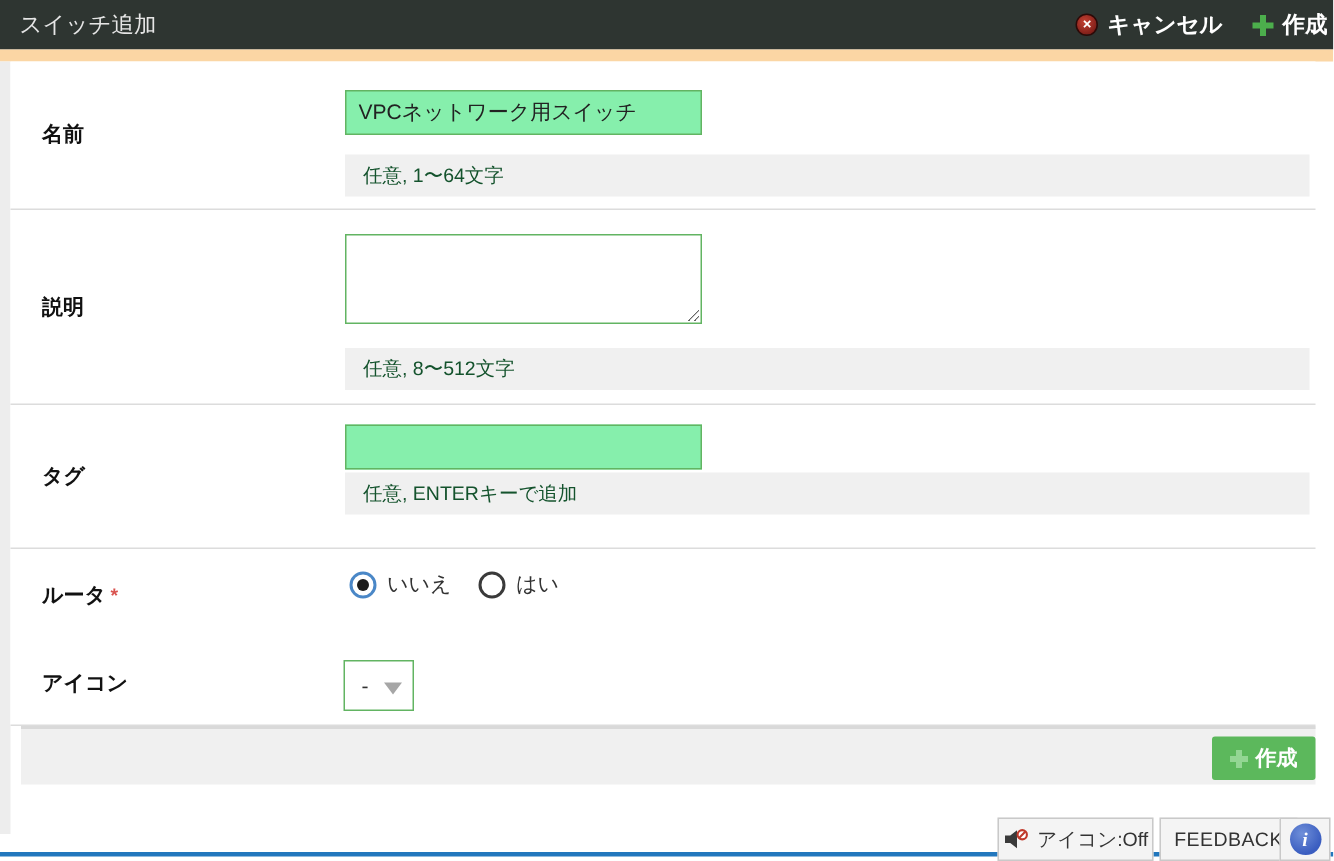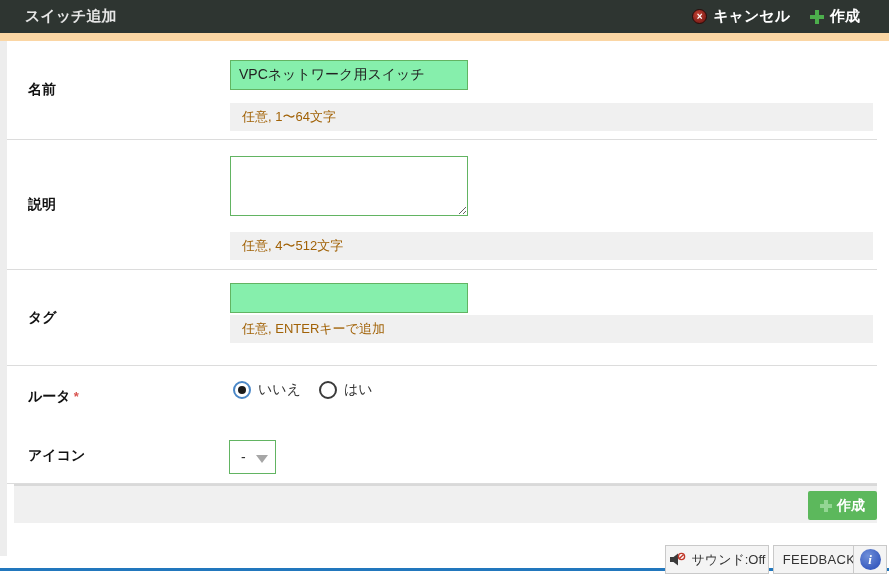--- a/index.html
+++ b/index.html
@@ -7,22 +7,22 @@
   .page {
     position:relative; width:889px; height:574px; overflow:hidden;
     background:#fff; font-family:"Liberation Sans","DejaVu Sans",sans-serif;
     color:#222;
   }
   
   .topbar {
     position:absolute; left:0; top:0; width:889px; height:33px;
     background:#2e3531; display:flex; align-items:center;
   }
-  .topbar-title { color:#e6e6e6; font-size:15px; font-weight:bold; padding-left:25px; }
-  .topbar-actions { margin-left:auto; display:flex; align-items:center; gap:20px; padding-right:29px; }
+  .topbar-title { color:#e6e6e6; font-size:15px; font-weight:normal; padding-left:13px; }
+  .topbar-actions { margin-left:auto; display:flex; align-items:center; gap:20px; padding-right:4px; }
   .topbar-btn { display:flex; align-items:center; gap:6px; color:#fff; font-size:15px; font-weight:bold; cursor:pointer; }
   .cancel-ico {
     width:15px; height:15px; border-radius:50%;
     background:radial-gradient(circle at 40% 35%, #c44133, #7e1e18 75%);
     border:1px solid #2c0a08; color:#fff; font-size:10px; font-weight:bold;
     display:flex; align-items:center; justify-content:center; line-height:1;
   }
   .cancel-ico::before { content:"×"; }
   .plus-ico { position:relative; width:14px; height:14px; }
   .plus-ico::before, .plus-ico::after { content:""; position:absolute; background:#4cae4c; }
@@ -51,21 +51,21 @@
   }
   .row-name .txt-input { top:19px; }
   .row-tag  .txt-input { top:13px; }
   .txt-area {
     position:absolute; left:223px; top:16px; width:238px; height:60px;
     border:1px solid #62b462; background:#fff; padding:4px 8px;
     font-size:14px; font-family:inherit; color:#222; resize:both; outline:none;
   }
   .hint-box {
     position:absolute; left:223px; width:643px; height:28px;
-    background:#f0f0f0; font-size:13px; color:#a16207;
+    background:#f0f0f0; font-size:13px; color:#14532d;
     line-height:28px; padding-left:12px;
   }
   .row-name .hint-box { top:62px; }
   .row-desc .hint-box { top:92px; }
   .row-tag  .hint-box { top:45px; }
   .select-box {
     position:absolute; left:222px; top:12px; width:47px; height:34px;
     border:1px solid #62b462; background:#fff; cursor:pointer;
   }
   .select-value { position:absolute; left:11px; top:8px; font-size:14px; color:#333; }
@@ -144,21 +144,21 @@
 
     <div class="form-row row-name">
       <div class="row-label">名前</div>
       <input class="txt-input" type="text" value="VPCネットワーク用スイッチ" style="">
       <div class="hint-box">任意, 1〜64文字</div>
     </div>
 
     <div class="form-row row-desc">
       <div class="row-label">説明</div>
       <textarea class="txt-area" style=""></textarea>
-      <div class="hint-box">任意, 4〜512文字</div>
+      <div class="hint-box">任意, 8〜512文字</div>
     </div>
 
     <div class="form-row row-tag">
       <div class="row-label">タグ</div>
       <input class="txt-input" type="text" value="" style="">
       <div class="hint-box">任意, ENTERキーで追加</div>
     </div>
 
     <div class="form-row row-router">
       <div class="row-label">
@@ -194,21 +194,21 @@
   </div>
 
   <div class="blue-line"></div>
 
   <div class="status-btn sound-btn">
     <svg class="sound-ico" width="17" height="15" viewBox="0 0 17 15">
       <polygon points="1,5 4.5,5 9,1.5 9,13.5 4.5,10 1,10" fill="#3a3a3a"></polygon>
       <circle cx="12.5" cy="4.5" r="3.1" fill="#ffffff" stroke="#c0392b" stroke-width="1.4"></circle>
       <line x1="10.4" y1="6.6" x2="14.6" y2="2.4" stroke="#c0392b" stroke-width="1.4"></line>
     </svg>
-    <span>サウンド:Off</span>
+    <span>アイコン:Off</span>
   </div>
 
   <div class="status-btn feedback-btn">
     <span>FEEDBACK</span>
   </div>
 
   <div class="status-btn info-btn">
     <span class="info-circle">i</span>
   </div>
 

